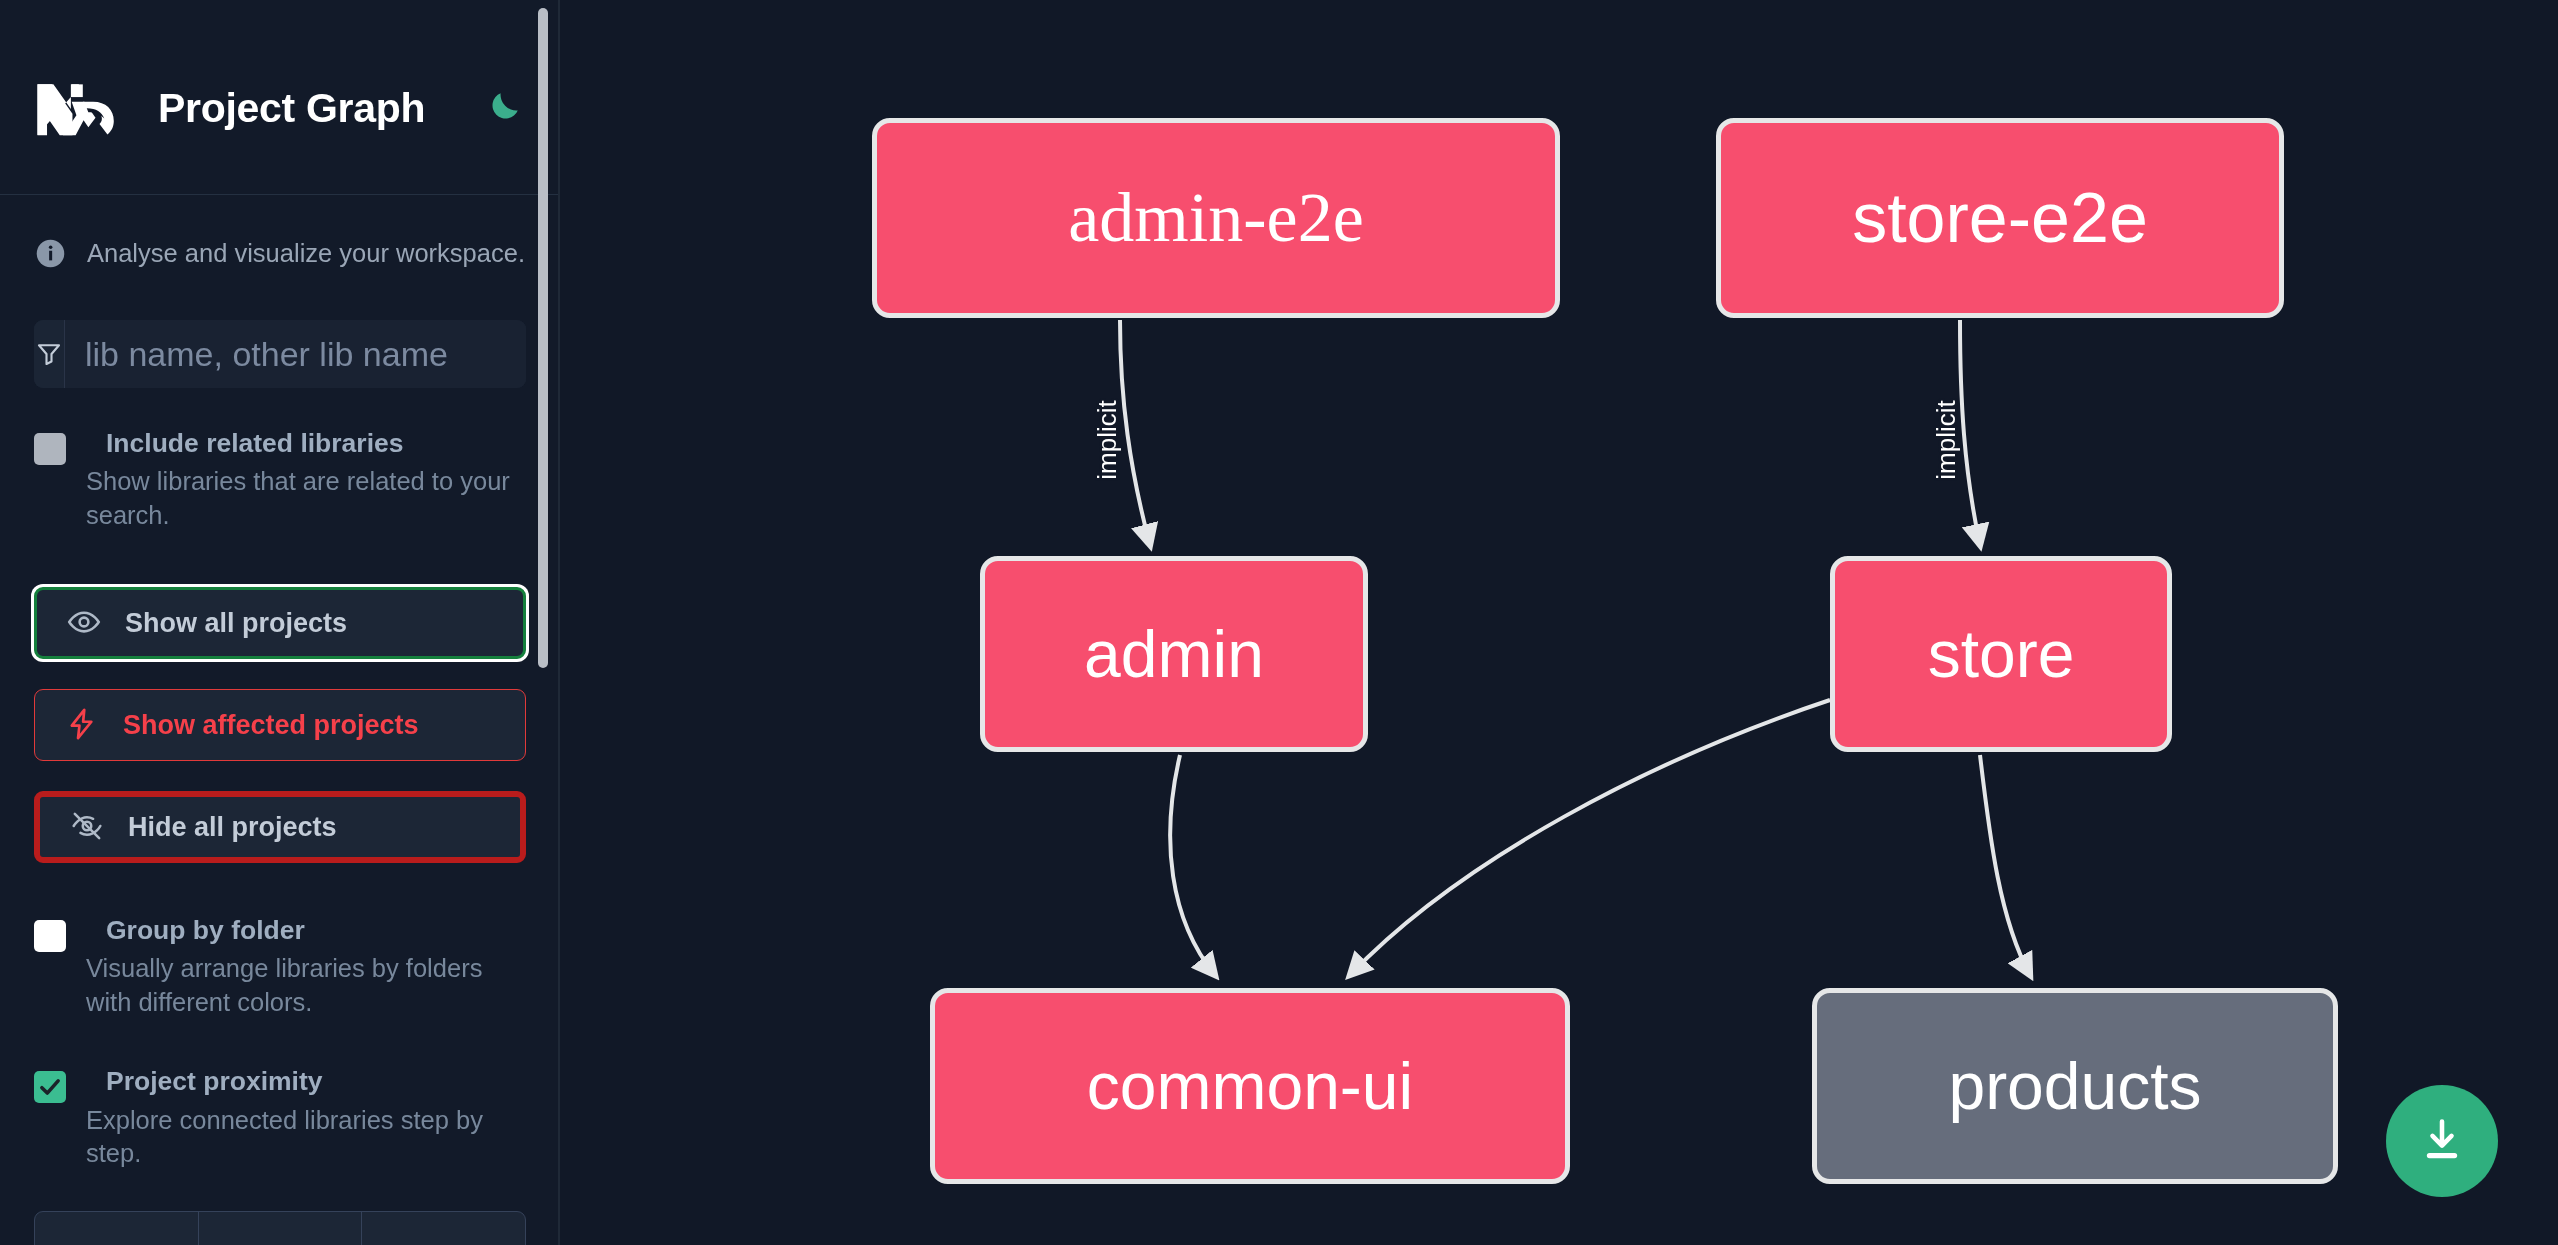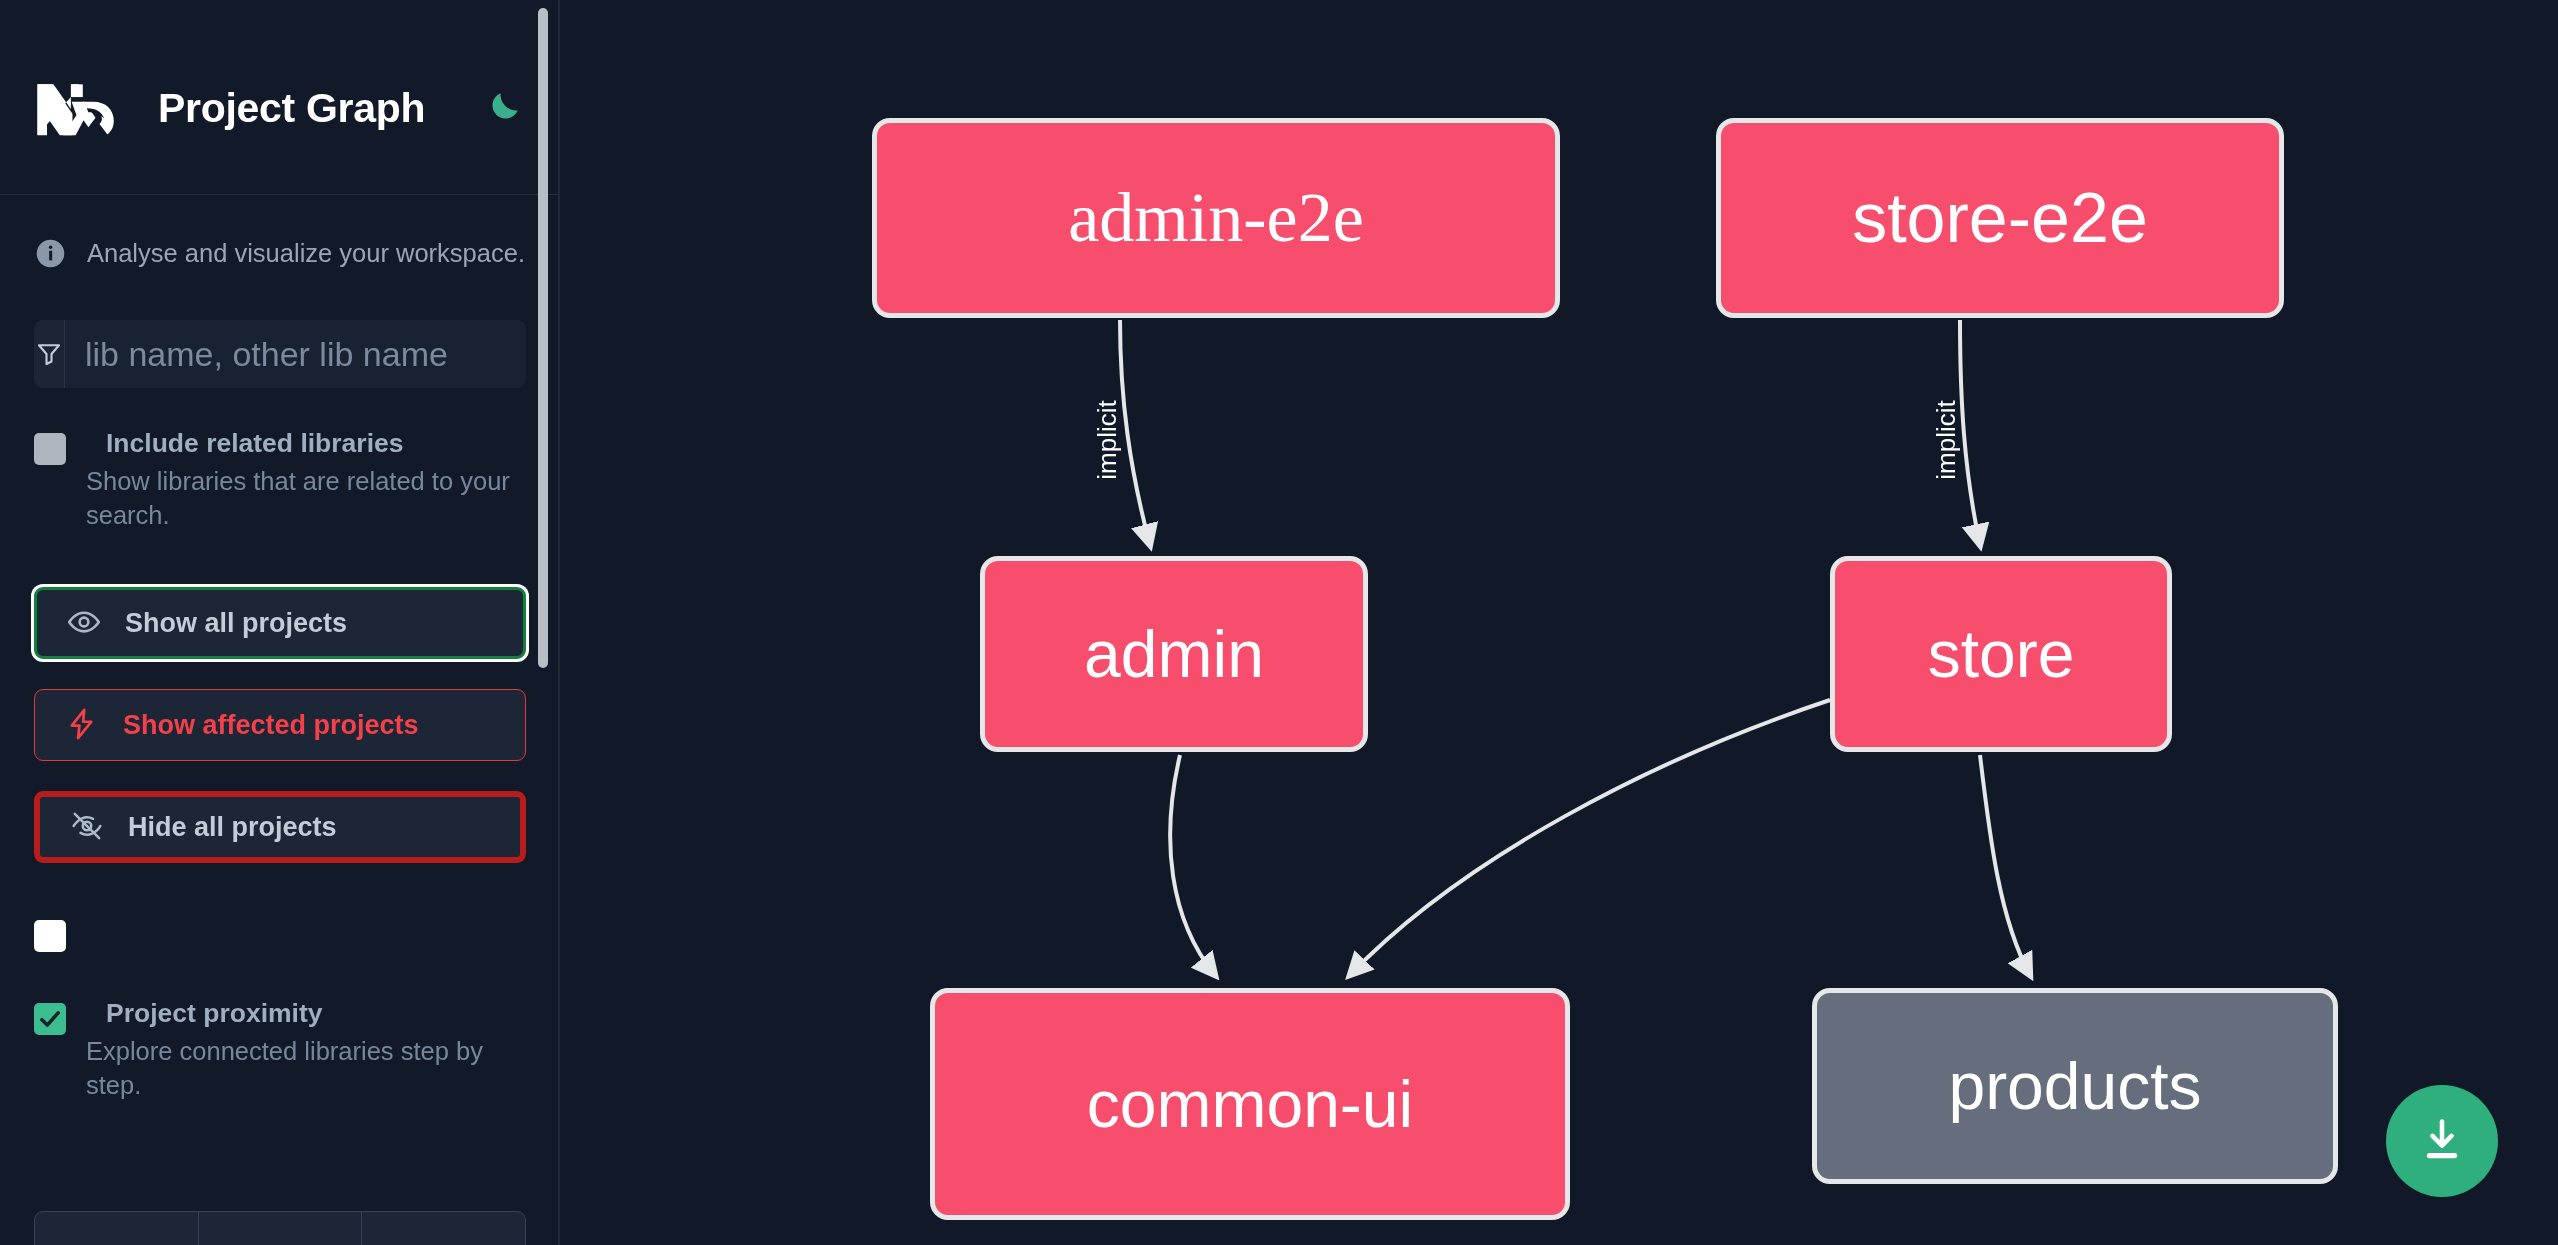--- a/index.html
+++ b/index.html
@@ -237,20 +237,24 @@
               <circle cx="12" cy="12" r="3" fill="none" stroke="#AEB9C7" stroke-width="1.8"></circle>
               <line x1="3.4" y1="3.4" x2="20.6" y2="20.6" stroke="#AEB9C7" stroke-width="1.8" stroke-linecap="round"></line>
             </svg>
           </span>
           <span class="lbl">Hide all projects</span>
         </button>
       </div>
 
       <div class="chk-row" style="margin-top:52px;">
         <span class="chk white"></span>
+        <span class="chk-txt-wrap">
+          <span class="chk-label">Group by folder</span>
+          <div class="chk-desc">Visually arrange libraries by folders with different colors.</div>
+        </span>
       </div>
 
       <div class="chk-row" style="margin-top:46px;">
         <span class="chk green">
           <svg viewBox="0 0 24 24" width="26" height="26" aria-hidden="true">
             <path d="M4.5 12.6l5 5 10-11.2" fill="none" stroke="#1B2229" stroke-width="3.3" stroke-linecap="round" stroke-linejoin="round"></path>
           </svg>
         </span>
         <span class="chk-txt-wrap">
           <span class="chk-label">Project proximity</span>
@@ -301,21 +305,21 @@
     </div>
 
     <div class="node lib-node" style="left:420px;top:556px;width:388px;height:196px;">
       <span class="nlabel" style="font-size:66px;">admin</span>
     </div>
 
     <div class="node lib-node" style="left:1270px;top:556px;width:342px;height:196px;">
       <span class="nlabel" style="font-size:66px;">store</span>
     </div>
 
-    <div class="node lib-node" style="left:370px;top:988px;width:640px;height:232px;">
+    <div class="node lib-node" style="left:370px;top:988px;width:640px;height:196px;">
       <span class="nlabel" style="font-size:66px;">common-ui</span>
     </div>
 
     <div class="node grey-node" style="left:1252px;top:988px;width:526px;height:196px;">
       <span class="nlabel" style="font-size:66px;">products</span>
     </div>
 
     <button class="dl-btn">
       <span>
         <svg viewBox="0 0 24 24" width="52" height="52" aria-hidden="true">

